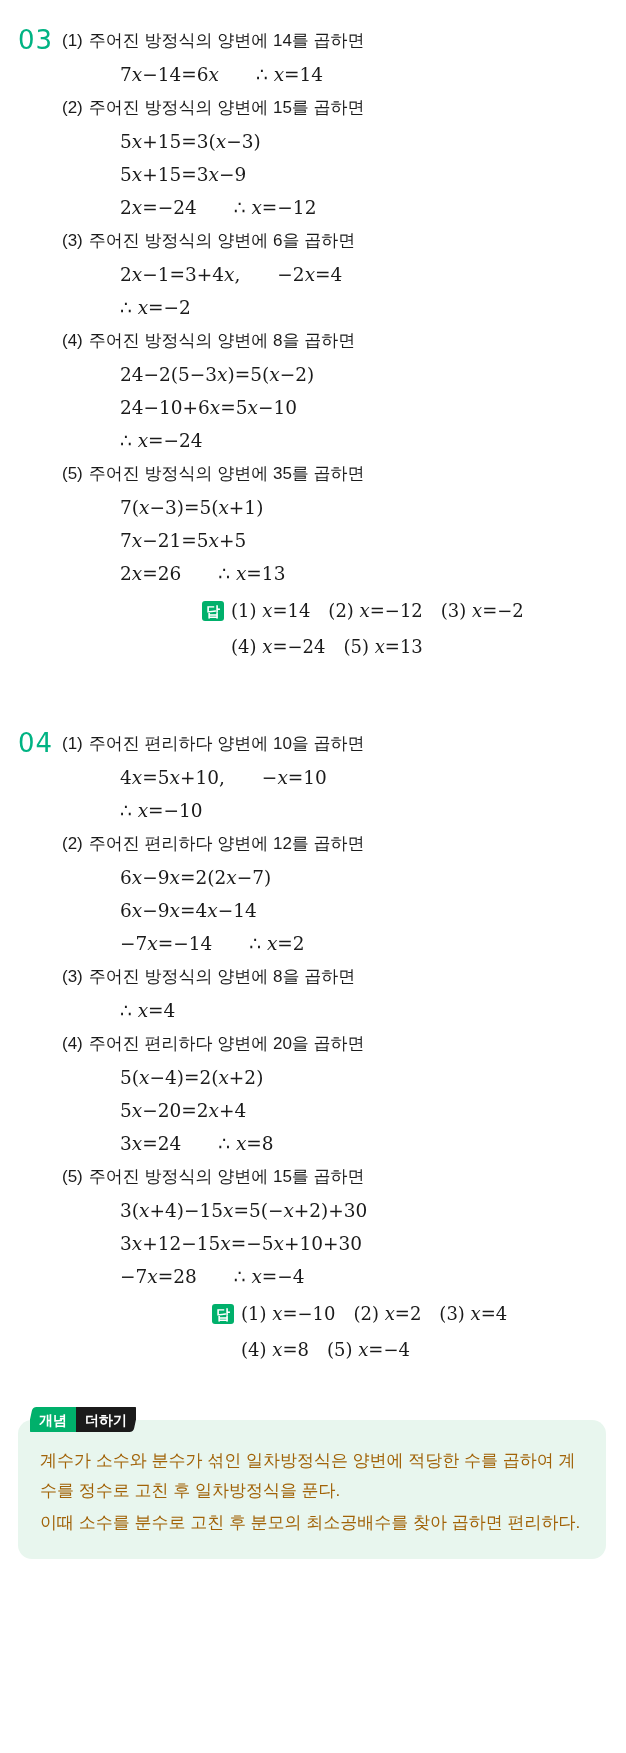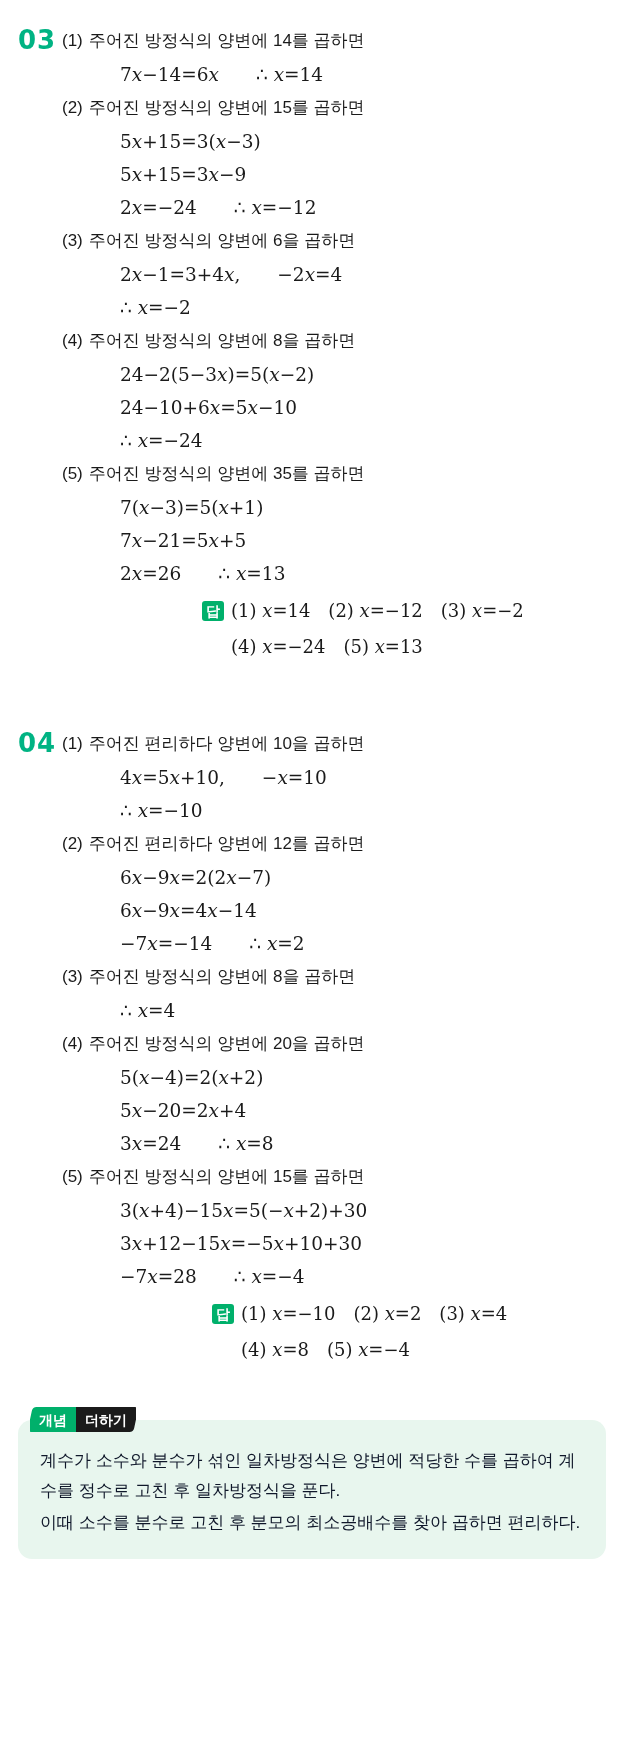--- a/index.html
+++ b/index.html
@@ -18,21 +18,21 @@
   }
   .problem {
     display: flex;
     align-items: flex-start;
   }
   .problem + .problem { margin-top: 70px; justify-content: space-between; }
   .prob-num {
     width: 44px;
     flex: 0 0 44px;
     font-size: 26px;
-    font-weight: 700;
+    font-weight: 400;
     color: #00b383;
     letter-spacing: 1px;
     line-height: 1.1;
     font-family: "DejaVu Sans", sans-serif;
   }
   .prob-body { flex: 1; padding-top: 3px; }
   .part { margin-bottom: 2px; }
   .part-head {
     display: flex;
     gap: 6px;
@@ -100,21 +100,21 @@
     transform: skewX(12deg);
     padding: 6px 9px 5px 9px;
     color: #ffffff;
   }
   .badge-left { background: #00b06b; }
   .badge-right { background: #1b1b1b; }
   .concept p {
     margin: 0;
     font-size: 17px;
     line-height: 1.75;
-    color: #0f172a;
+    color: #a16207;
   }
   .concept p + p { margin-top: 2px; }
 </style>
 </head>
 <body>
 
 <div class="page">
 
   <section class="problem">
     <div class="prob-num">03</div>
@@ -205,21 +205,21 @@
         <div class="part-head">
           <span class="part-label">(3)</span>
           <span class="part-intro">주어진 방정식의 양변에 8을 곱하면</span>
         </div>
         <div class="math">∴ <span class="mvar">x</span>=4</div>
       </div>
 
       <div class="part">
         <div class="part-head">
           <span class="part-label">(4)</span>
-          <span class="part-intro">주어진 방정식의 양변에 20을 곱하면</span>
+          <span class="part-intro">주어진 편리하다 양변에 20을 곱하면</span>
         </div>
         <div class="math">5(<span class="mvar">x</span>−4)=2(<span class="mvar">x</span>+2)</div>
         <div class="math">5<span class="mvar">x</span>−20=2<span class="mvar">x</span>+4</div>
         <div class="math">3<span class="mvar">x</span>=24  ∴ <span class="mvar">x</span>=8</div>
       </div>
 
       <div class="part">
         <div class="part-head">
           <span class="part-label">(5)</span>
           <span class="part-intro">주어진 방정식의 양변에 15를 곱하면</span>

